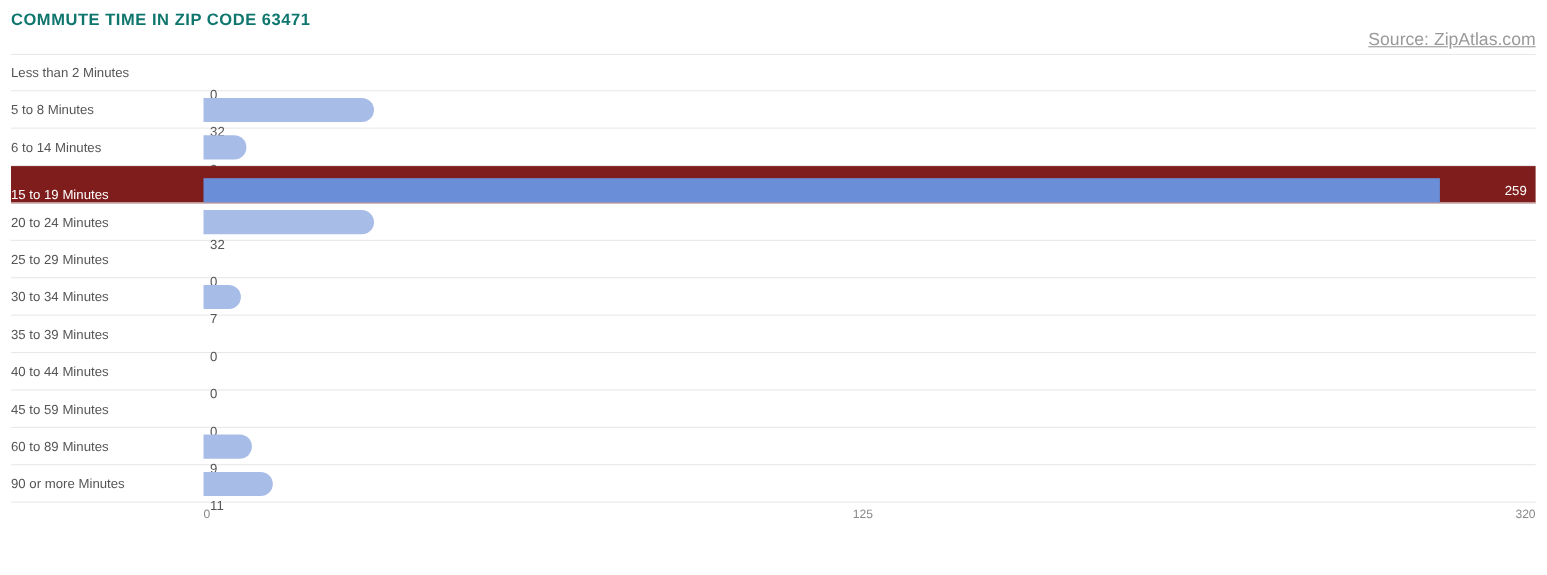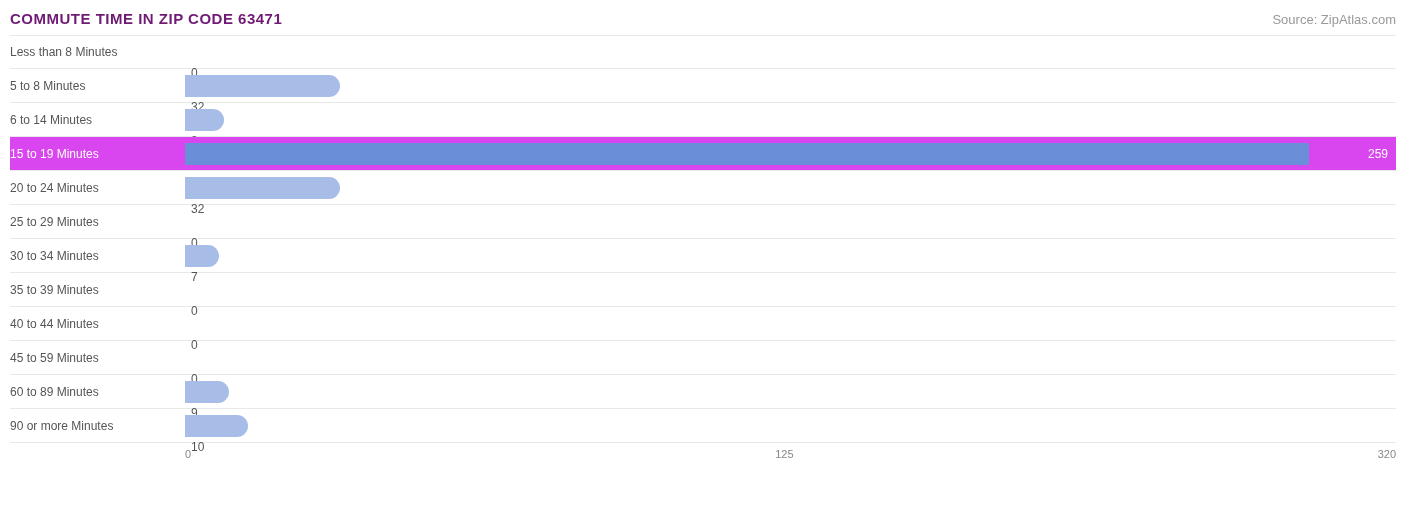--- a/index.html
+++ b/index.html
@@ -12,49 +12,51 @@
     }
     .chart-container {
       width: 1406px;
       height: 523px;
       padding: 10px 10px 40px 10px;
       position: relative;
     }
     .chart-title {
       font-size: 15px;
       font-weight: bold;
-      color: #701a75;
-      margin-bottom: 8px;
+      color: #0f766e;
+      margin-bottom: 22px;
       text-transform: uppercase;
       letter-spacing: 0.5px;
     }
     .source-label {
       position: absolute;
-      top: 12px;
+      top: 28px;
       right: 10px;
-      font-size: 13px;
+      font-size: 16px;
       color: #999;
+      text-decoration: underline;
     }
     .bars-area {
       position: relative;
       width: 100%;
       height: calc(100% - 30px);
     }
     .bar-row {
       display: flex;
       align-items: center;
       height: 34px;
       border-bottom: 1px solid #e8e8e8;
       position: relative;
     }
     .bar-row:first-child {
       border-top: 1px solid #e8e8e8;
     }
     .bar-row.highlighted {
-      background: #d946ef;
+      background: #7f1d1d;
+      align-items: flex-end;
     }
     .bar-label {
       width: 175px;
       min-width: 175px;
       font-size: 12px;
       color: #555;
       padding-right: 6px;
       text-align: left;
       white-space: nowrap;
     }
@@ -108,21 +110,21 @@
   </style>
 </head>
 <body>
 
 <div class="chart-container">
   <div class="chart-title">COMMUTE TIME IN ZIP CODE 63471</div>
   <div class="source-label">Source: ZipAtlas.com</div>
 
   <div class="bars-area" id="bars-area">
         <div class="bar-row">
-          <div class="bar-label">Less than 8 Minutes</div>
+          <div class="bar-label">Less than 2 Minutes</div>
           <div class="bar-track">
             <div class="bar-fill" style="width:0%;">
             </div>
             <span class="bar-value">0</span>
           </div>
         </div>
         <div class="bar-row">
           <div class="bar-label">5 to 8 Minutes</div>
           <div class="bar-track">
             <div class="bar-fill" style="width:12.8%;">
@@ -200,21 +202,21 @@
             <div class="bar-fill" style="width:3.5999999999999996%;">
             </div>
             <span class="bar-value">9</span>
           </div>
         </div>
         <div class="bar-row">
           <div class="bar-label">90 or more Minutes</div>
           <div class="bar-track">
             <div class="bar-fill" style="width:5.2%;">
             </div>
-            <span class="bar-value">10</span>
+            <span class="bar-value">11</span>
           </div>
         </div>
     <div class="x-axis">
       <div class="x-axis-labels">
         <span>0</span>
         <span>125</span>
         <span>320</span>
       </div>
     </div>
     </div>

